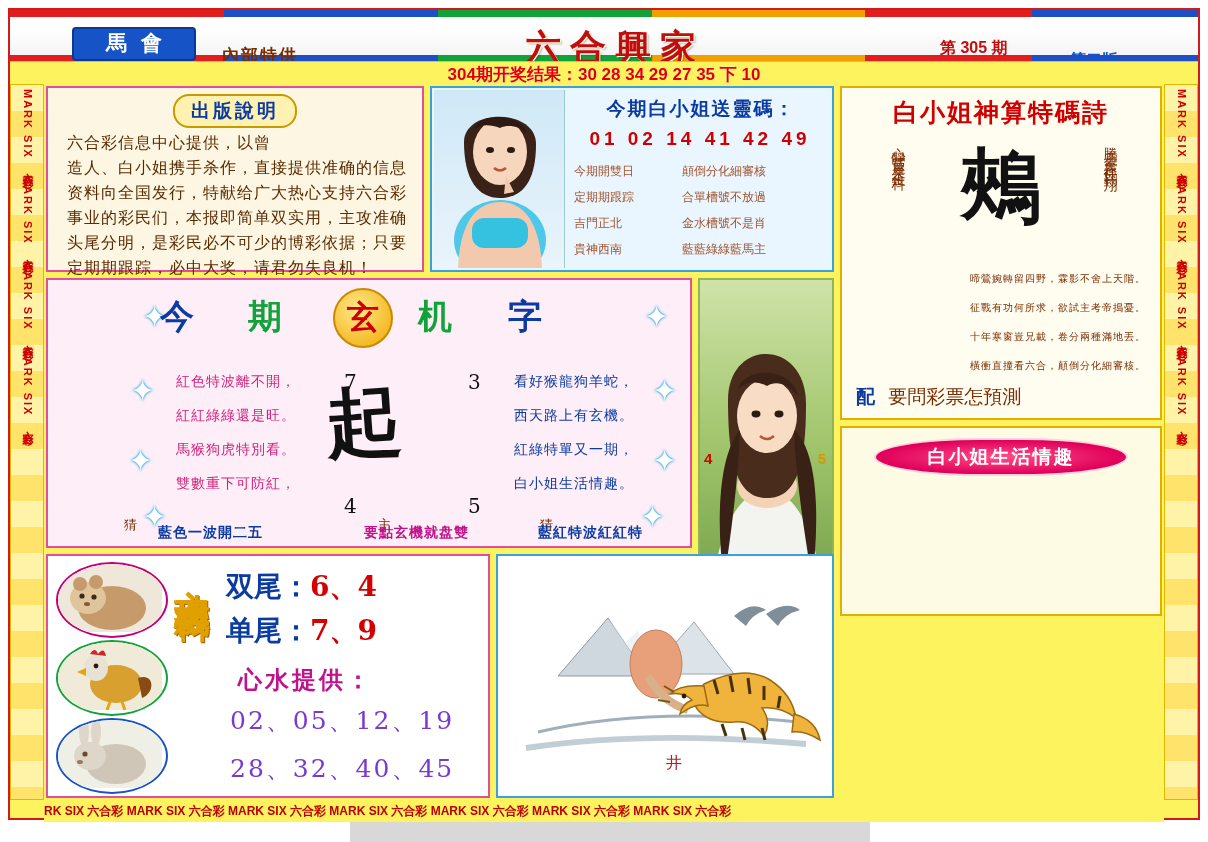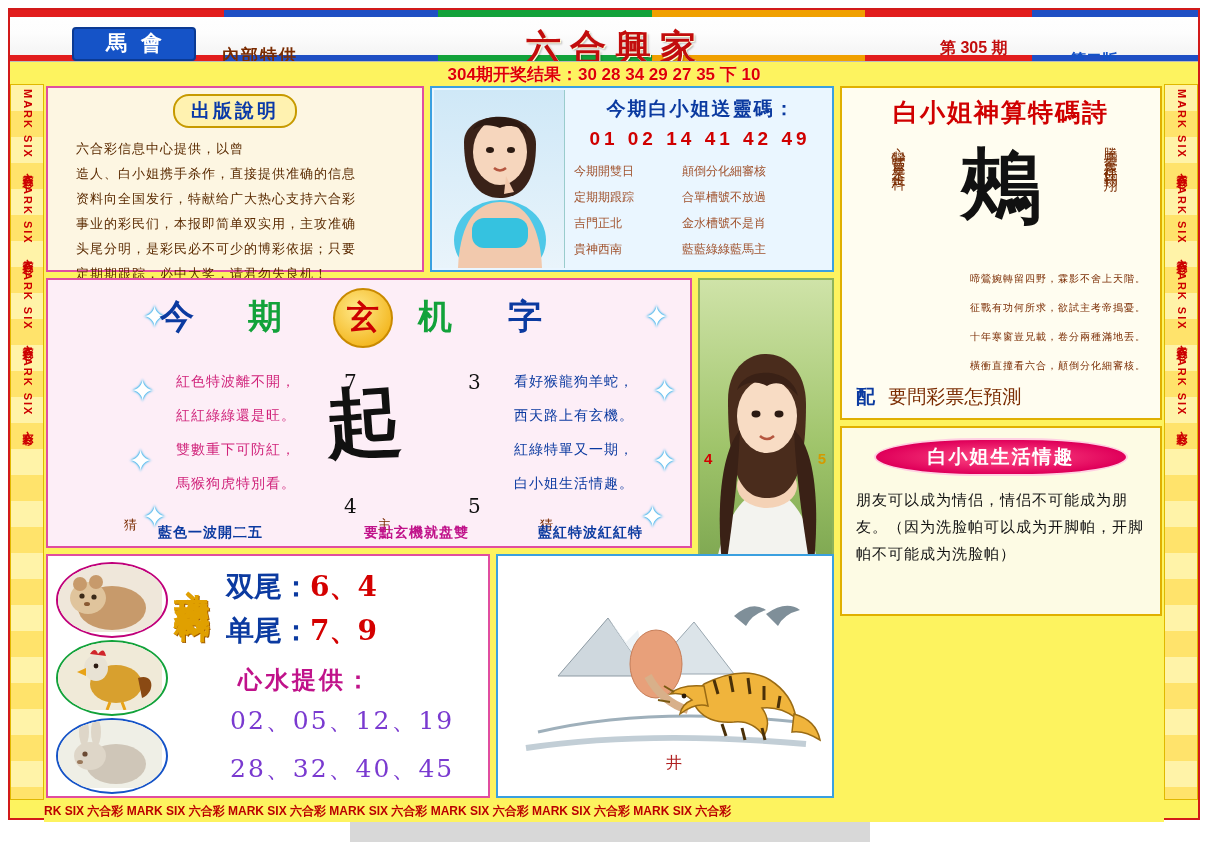--- a/index.html
+++ b/index.html
@@ -57,22 +57,22 @@
 
   
   .panel{position:absolute;box-sizing:border-box;}
 
   
   .p1{left:0;top:0;width:378px;height:186px;background:#fdf6e2;border:2px solid #e04ea0;}
   .p1 .ttl{position:absolute;left:50%;transform:translateX(-50%);top:6px;
            background:#fff2b0;border:2px solid #c79a00;border-radius:16px;
            padding:2px 16px;font-size:19px;font-weight:bold;color:#0a39a8;letter-spacing:3px;
            font-family:"DejaVu Serif","Liberation Serif",serif;text-align:center;}
-  .p1 .body{position:absolute;left:28px;top:42px;right:10px;font-size:13px;color:#5a2a00;
-            line-height:25px;letter-spacing:1px;font-family:"DejaVu Serif","Liberation Serif",serif;margin-top:6px;}
+  .p1 .body{position:absolute;left:19px;top:42px;right:10px;font-size:16px;color:#5a2a00;
+            line-height:25px;letter-spacing:1px;font-family:"DejaVu Serif","Liberation Serif",serif;}
 
   
   .p2{left:384px;top:0;width:404px;height:186px;background:#eaf6ff;border:2px solid #3aa0e0;}
   .p2 .photo{position:absolute;left:2px;top:2px;width:130px;height:178px;overflow:hidden;border-right:1px solid #9cc;}
   .p2 .ttl{position:absolute;left:140px;top:8px;width:258px;text-align:center;
            font-size:19px;font-weight:bold;color:#0b3aa0;letter-spacing:2px;
            font-family:"DejaVu Serif","Liberation Serif",serif;}
   .p2 .nums{position:absolute;left:136px;top:40px;width:264px;text-align:center;
             font-size:19px;font-weight:bold;color:#d00000;letter-spacing:4px;}
   .p2 .grid{position:absolute;left:136px;top:70px;width:266px;}
@@ -301,22 +301,22 @@
         <div class="circle">
           <span>玄</span>
         </div>
         <div class="ch" style="left:310px;color:#12a23a;">机</div>
         <div class="ch" style="left:400px;color:#0b3aa0;">字</div>
       </div>
 
       <div class="lcol">
         <div>紅色特波離不開，</div>
         <div>紅紅綠綠還是旺。</div>
+        <div>馬猴狗虎特別看。</div>
         <div>雙數重下可防紅，</div>
-        <div>馬猴狗虎特別看。</div>
       </div>
       <div class="rcol">
         <div>看好猴龍狗羊蛇，</div>
         <div>西天路上有玄機。</div>
         <div>紅綠特單又一期，</div>
         <div>白小姐生活情趣。</div>
       </div>
 
       <div class="n n1">7</div>
       <div class="n n2">3</div>
@@ -357,21 +357,20 @@
       </svg>
       <div class="n nl">4</div>
       <div class="n nr">5</div>
       <div class="n nb">3</div>
     </div>
 
     <div class="panel p6">
       <div class="ribbon">
         <span>白小姐生活情趣</span>
       </div>
-      <div class="txt">朋友可以成为情侣，情侣不可能成为朋友。（因为洗脸帕可以成为开脚帕，开脚帕不可能成为洗脸帕）</div>
     </div>
 
     <div class="panel p7">
       <div class="animals">
         <div class="oval o1">
           <svg width="104" height="68" viewBox="0 0 104 68">
             <rect width="104" height="68" fill="#efe7da"></rect>
             <ellipse cx="54" cy="44" rx="34" ry="22" fill="#c79a6b"></ellipse>
             <ellipse cx="30" cy="34" rx="18" ry="16" fill="#e0c49c"></ellipse>
             <circle cx="22" cy="20" r="7" fill="#c79a6b"></circle>

